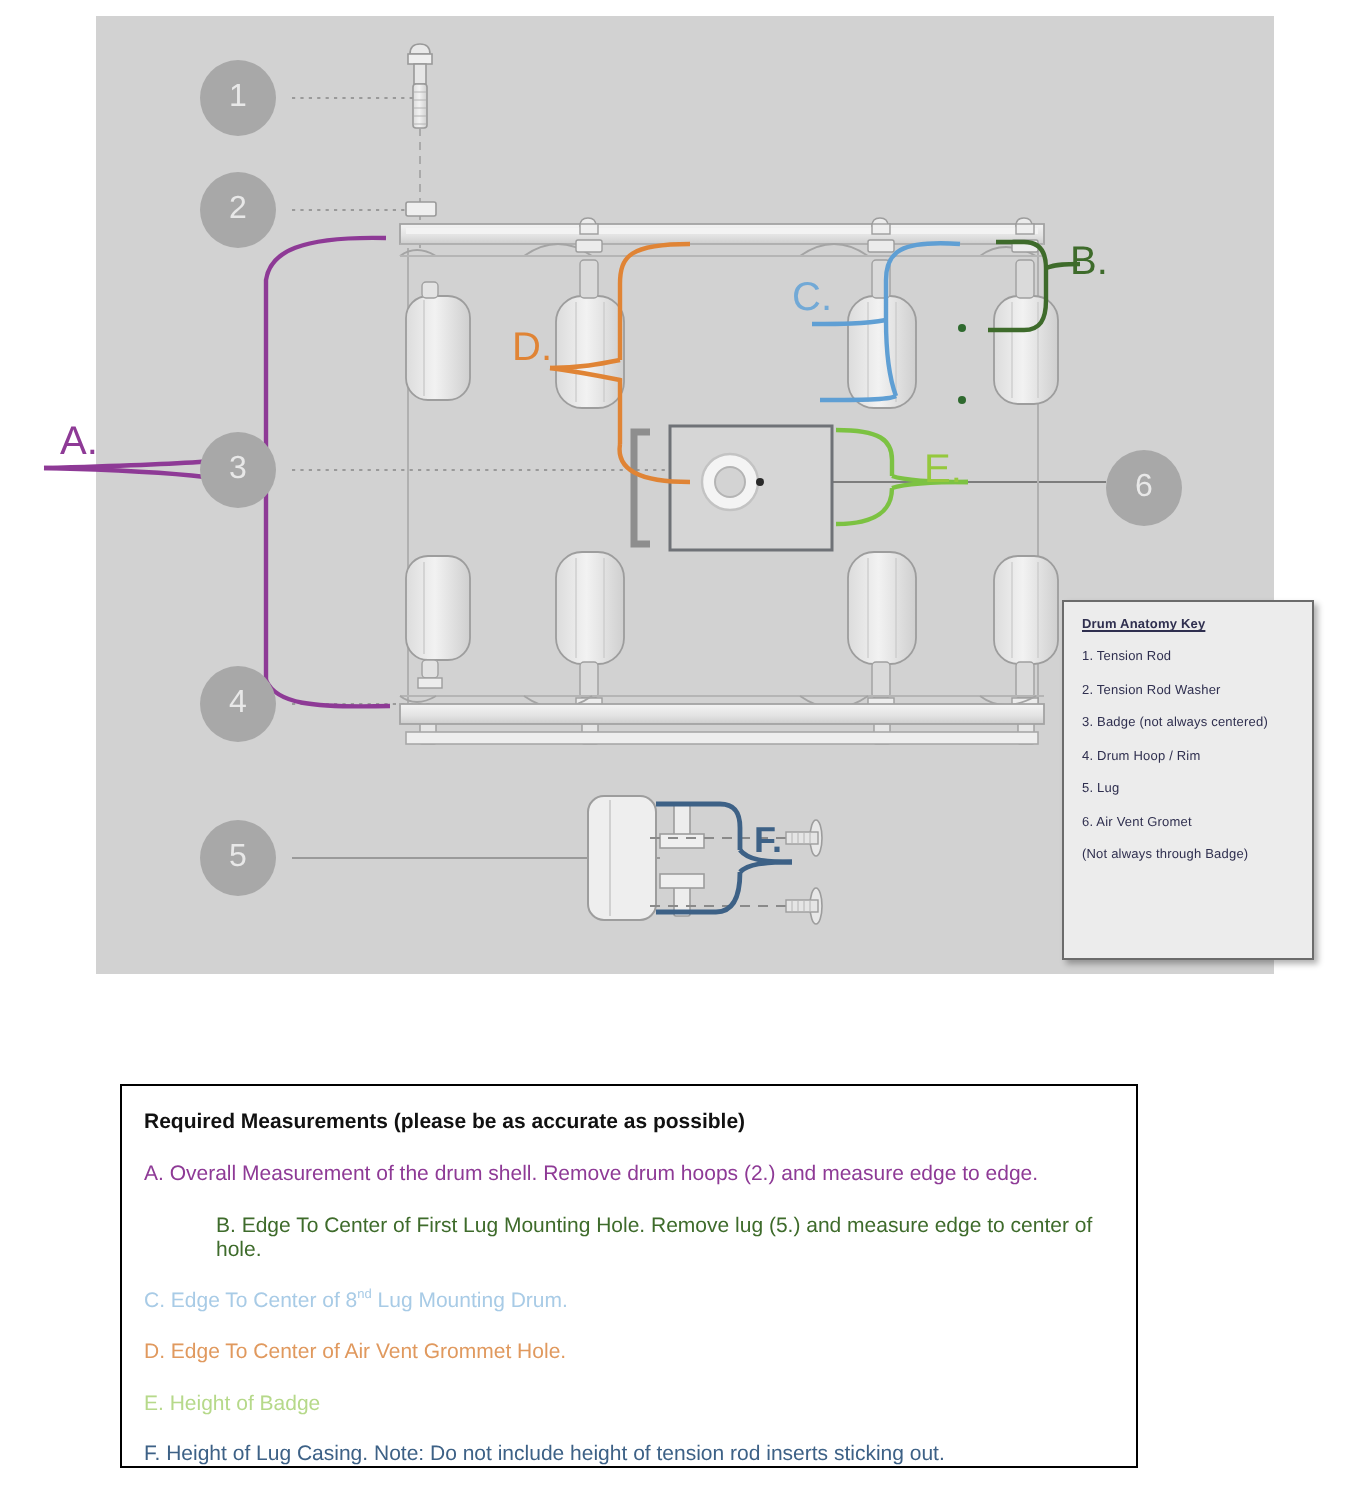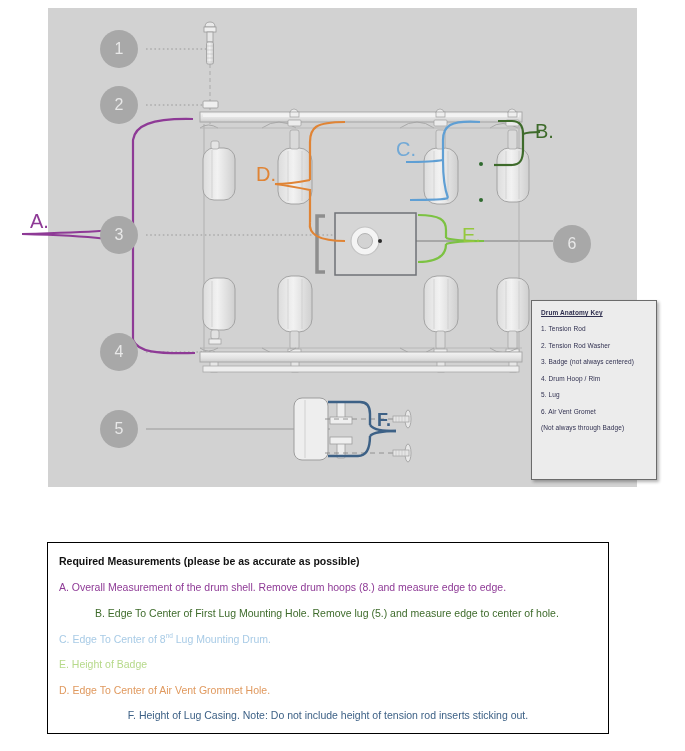--- a/index.html
+++ b/index.html
@@ -31,28 +31,28 @@
   #anatomy-key{position:absolute;left:531px;top:300px;width:126px;height:180px;
                background:#ececec;border:1px solid #6b6b6b;
                box-shadow:2px 2px 3px rgba(0,0,0,.30);
                padding:8px 9px 0 9px;box-sizing:border-box;}
   #anatomy-key .key-title{font-size:6.5px;font-weight:bold;color:#2f2f4f;
                text-decoration:underline;margin-bottom:9px;letter-spacing:.1px;}
   #anatomy-key .key-item{font-size:6.5px;color:#2f2f4f;margin-bottom:9.5px;
                letter-spacing:.1px;}
 
   
-  #measure-box{position:absolute;left:47px;top:542px;width:562px;height:192px;
+  #measure-box{position:absolute;left:60px;top:542px;width:509px;height:192px;
                border:1.5px solid #000;box-sizing:border-box;background:#fff;
                padding:12px 11px 0 11px;}
   #measure-box .m-title{font-size:10.5px;font-weight:bold;color:#111;
                margin-bottom:14px;}
   #measure-box .m-line{font-size:10.5px;margin-bottom:13.5px;}
   .c-a{color:#8e3a96;} .c-b{color:#3e6b2b;margin-left:36px;} .c-c{color:#a8cbe6;}
-  .c-d{color:#e0995e;} .c-e{color:#b6d98a;} .c-f{color:#3d6186;text-align:center;}
+  .c-d{color:#e0995e;} .c-e{color:#b6d98a;} .c-f{color:#3d6186;}
   .m-line sup{font-size:6.5px;vertical-align:super;}
 </style>
 </head>
 <body>
 
 <div id="diagram-panel"></div>
 
 <svg id="diagram-svg" viewBox="0 0 685 500" xmlns="http://www.w3.org/2000/svg">
 
   <defs>
@@ -318,19 +318,19 @@
   <div class="key-item">2. Tension Rod Washer</div>
   <div class="key-item">3. Badge (not always centered)</div>
   <div class="key-item">4. Drum Hoop / Rim</div>
   <div class="key-item">5. Lug</div>
   <div class="key-item">6. Air Vent Gromet</div>
   <div class="key-item">(Not always through Badge)</div>
 </div>
 
 <div id="measure-box">
   <div class="m-title">Required Measurements (please be as accurate as possible)</div>
-  <div class="m-line c-a">A. Overall Measurement of the drum shell. Remove drum hoops (8.) and measure edge to edge.</div>
+  <div class="m-line c-a">A. Overall Measurement of the drum shell. Remove drum hoops (2.) and measure edge to edge.</div>
   <div class="m-line c-b">B. Edge To Center of First Lug Mounting Hole. Remove lug (5.) and measure edge to center of hole.</div>
   <div class="m-line c-c"><span>C. Edge To Center of 8</span><sup>nd</sup><span> Lug Mounting Drum.</span></div>
+  <div class="m-line c-d">D. Edge To Center of Air Vent Grommet Hole.</div>
   <div class="m-line c-e">E. Height of Badge</div>
-  <div class="m-line c-d">D. Edge To Center of Air Vent Grommet Hole.</div>
   <div class="m-line c-f">F. Height of Lug Casing. Note: Do not include height of tension rod inserts sticking out.</div>
 </div>
 
 </body></html>

